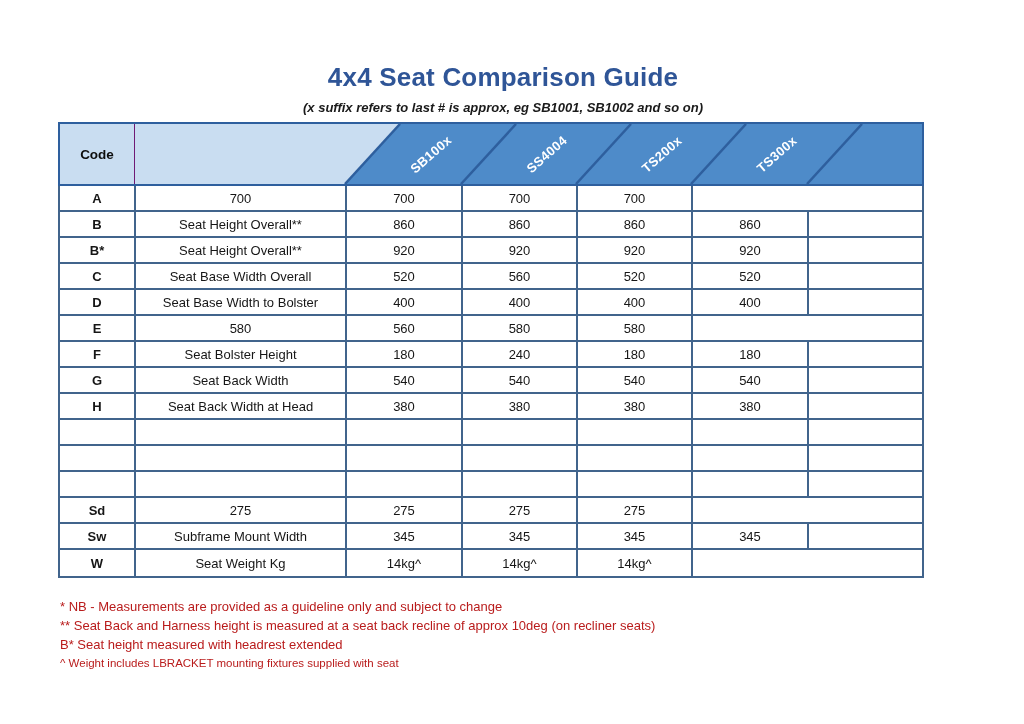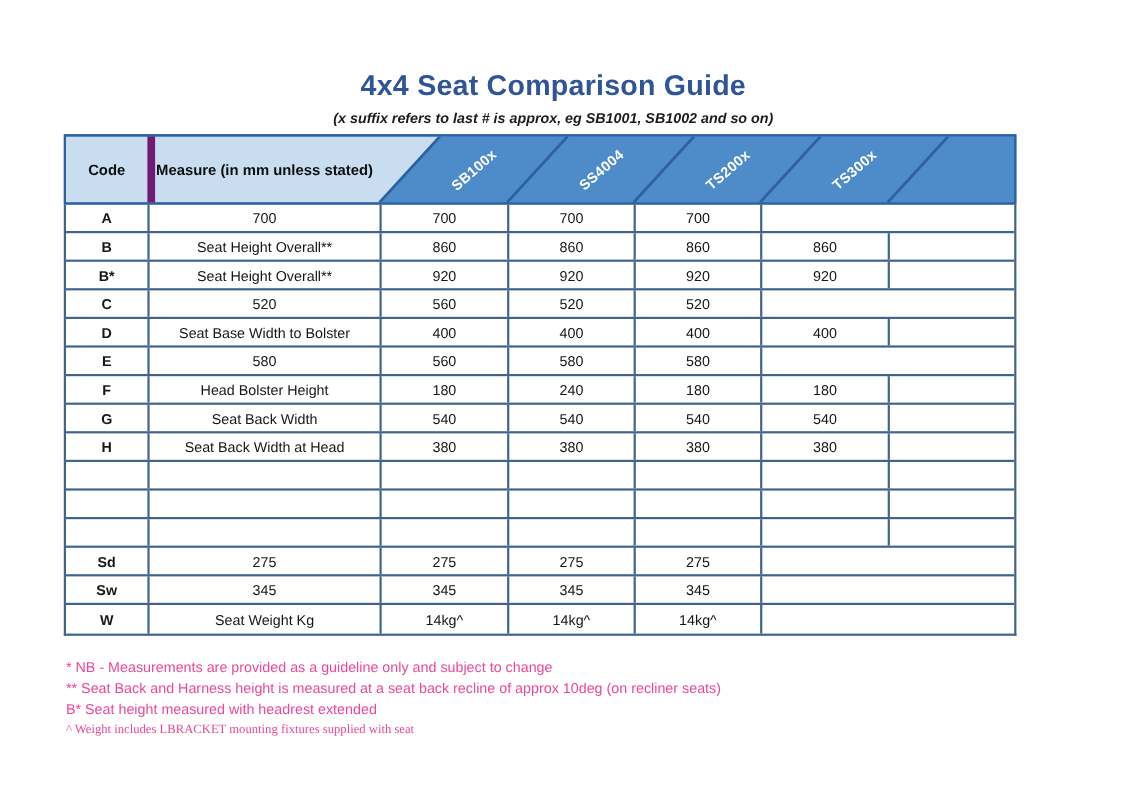--- a/index.html
+++ b/index.html
@@ -20,21 +20,21 @@
   }
   .thead-light {
     position:absolute; inset:0; background:#c9ddf1;
     clip-path:polygon(0 0, 340px 0, 285px 100%, 0 100%);
   }
   .thead-lines { position:absolute; inset:0; width:100%; height:100%; }
   .hcell {
     position:absolute; top:0; bottom:0; display:flex; align-items:center; justify-content:center;
     font-weight:bold; font-size:13.5px; color:#0d0d0d;
   }
-  .code-h { left:0; width:74px; border-right:7px solid #701a75; }
+  .code-h { left:0; width:74px; border-right:1px solid #701a75; }
   .measure-h { left:76px; width:209px; }
   .hmodel {
     position:absolute; top:0; bottom:0; width:115px;
     display:flex; align-items:center; justify-content:center;
     transform:rotate(-41deg); color:#ffffff; font-weight:bold; font-size:13px; letter-spacing:0.4px;
   }
   .m0 { left:313px; } .m1 { left:429px; } .m2 { left:544px; } .m3 { left:659px; }
 
   
   .tbody {
@@ -48,22 +48,22 @@
   .cell {
     display:flex; align-items:center; justify-content:center;
     font-size:13px; border-right:2px solid #41648c; box-sizing:border-box;
     white-space:nowrap; overflow:hidden;
   }
   .cell:last-child { border-right:none; }
   .cell.code { font-weight:bold; }
 
   
   .footnotes { position:absolute; left:60px; top:597px; }
-  .fn { font-size:13px; line-height:19px; color:#ec4899; }
-  .fn:nth-child(4) { font-size:11.5px;font-family:Liberation Serif, serif; }
+  .fn { font-size:13px; line-height:19px; color:#b91c1c; }
+  .fn:nth-child(4) { font-size:11.5px; }
 </style>
 </head>
 <body>
 
 <div class="page">
 
   <div class="heading">
     <div class="title">4x4 Seat Comparison Guide</div>
     <div class="subtitle">(x suffix refers to last # is approx, eg SB1001, SB1002 and so on)</div>
   </div>
@@ -73,21 +73,20 @@
     <div class="thead">
       <div class="thead-light"></div>
       <svg class="thead-lines" viewBox="0 0 862 60" preserveAspectRatio="none">
         <line x1="285" y1="60" x2="340" y2="0" stroke="#2e5f9e" stroke-width="2.5"></line>
         <line x1="401" y1="60" x2="456" y2="0" stroke="#2e5f9e" stroke-width="2.5"></line>
         <line x1="516" y1="60" x2="571" y2="0" stroke="#2e5f9e" stroke-width="2.5"></line>
         <line x1="631" y1="60" x2="686" y2="0" stroke="#2e5f9e" stroke-width="2.5"></line>
         <line x1="747" y1="60" x2="802" y2="0" stroke="#2e5f9e" stroke-width="2.5"></line>
       </svg>
       <div class="hcell code-h">Code</div>
-      <div class="hcell measure-h">Measure (in mm unless stated)</div>
       <div class="hmodel m0">SB100x</div>
       <div class="hmodel m1">SS4004</div>
       <div class="hmodel m2">TS200x</div>
       <div class="hmodel m3">TS300x</div>
     </div>
 
     <div class="tbody">
         <div class="trow">
           <div class="cell code">A</div>
           <div class="cell val">700</div>
@@ -109,20 +108,21 @@
           <div class="cell code">B*</div>
           <div class="cell measure">Seat Height Overall**</div>
           <div class="cell val">920</div>
           <div class="cell val">920</div>
           <div class="cell val">920</div>
           <div class="cell val">920</div>
           <div class="cell val"></div>
         </div>
         <div class="trow">
           <div class="cell code">C</div>
+          <div class="cell measure">Seat Base Width Overall</div>
           <div class="cell val">520</div>
           <div class="cell val">560</div>
           <div class="cell val">520</div>
           <div class="cell val">520</div>
           <div class="cell val"></div>
         </div>
         <div class="trow">
           <div class="cell code">D</div>
           <div class="cell measure">Seat Base Width to Bolster</div>
           <div class="cell val">400</div>
@@ -134,21 +134,21 @@
         <div class="trow">
           <div class="cell code">E</div>
           <div class="cell val">580</div>
           <div class="cell val">560</div>
           <div class="cell val">580</div>
           <div class="cell val">580</div>
           <div class="cell val"></div>
         </div>
         <div class="trow">
           <div class="cell code">F</div>
-          <div class="cell measure">Head Bolster Height</div>
+          <div class="cell measure">Seat Bolster Height</div>
           <div class="cell val">180</div>
           <div class="cell val">240</div>
           <div class="cell val">180</div>
           <div class="cell val">180</div>
           <div class="cell val"></div>
         </div>
         <div class="trow">
           <div class="cell code">G</div>
           <div class="cell measure">Seat Back Width</div>
           <div class="cell val">540</div>
@@ -196,20 +196,21 @@
         <div class="trow">
           <div class="cell code">Sd</div>
           <div class="cell val">275</div>
           <div class="cell val">275</div>
           <div class="cell val">275</div>
           <div class="cell val">275</div>
           <div class="cell val"></div>
         </div>
         <div class="trow">
           <div class="cell code">Sw</div>
+          <div class="cell measure">Subframe Mount Width</div>
           <div class="cell val">345</div>
           <div class="cell val">345</div>
           <div class="cell val">345</div>
           <div class="cell val">345</div>
           <div class="cell val"></div>
         </div>
         <div class="trow">
           <div class="cell code">W</div>
           <div class="cell measure">Seat Weight Kg</div>
           <div class="cell val">14kg^</div>

